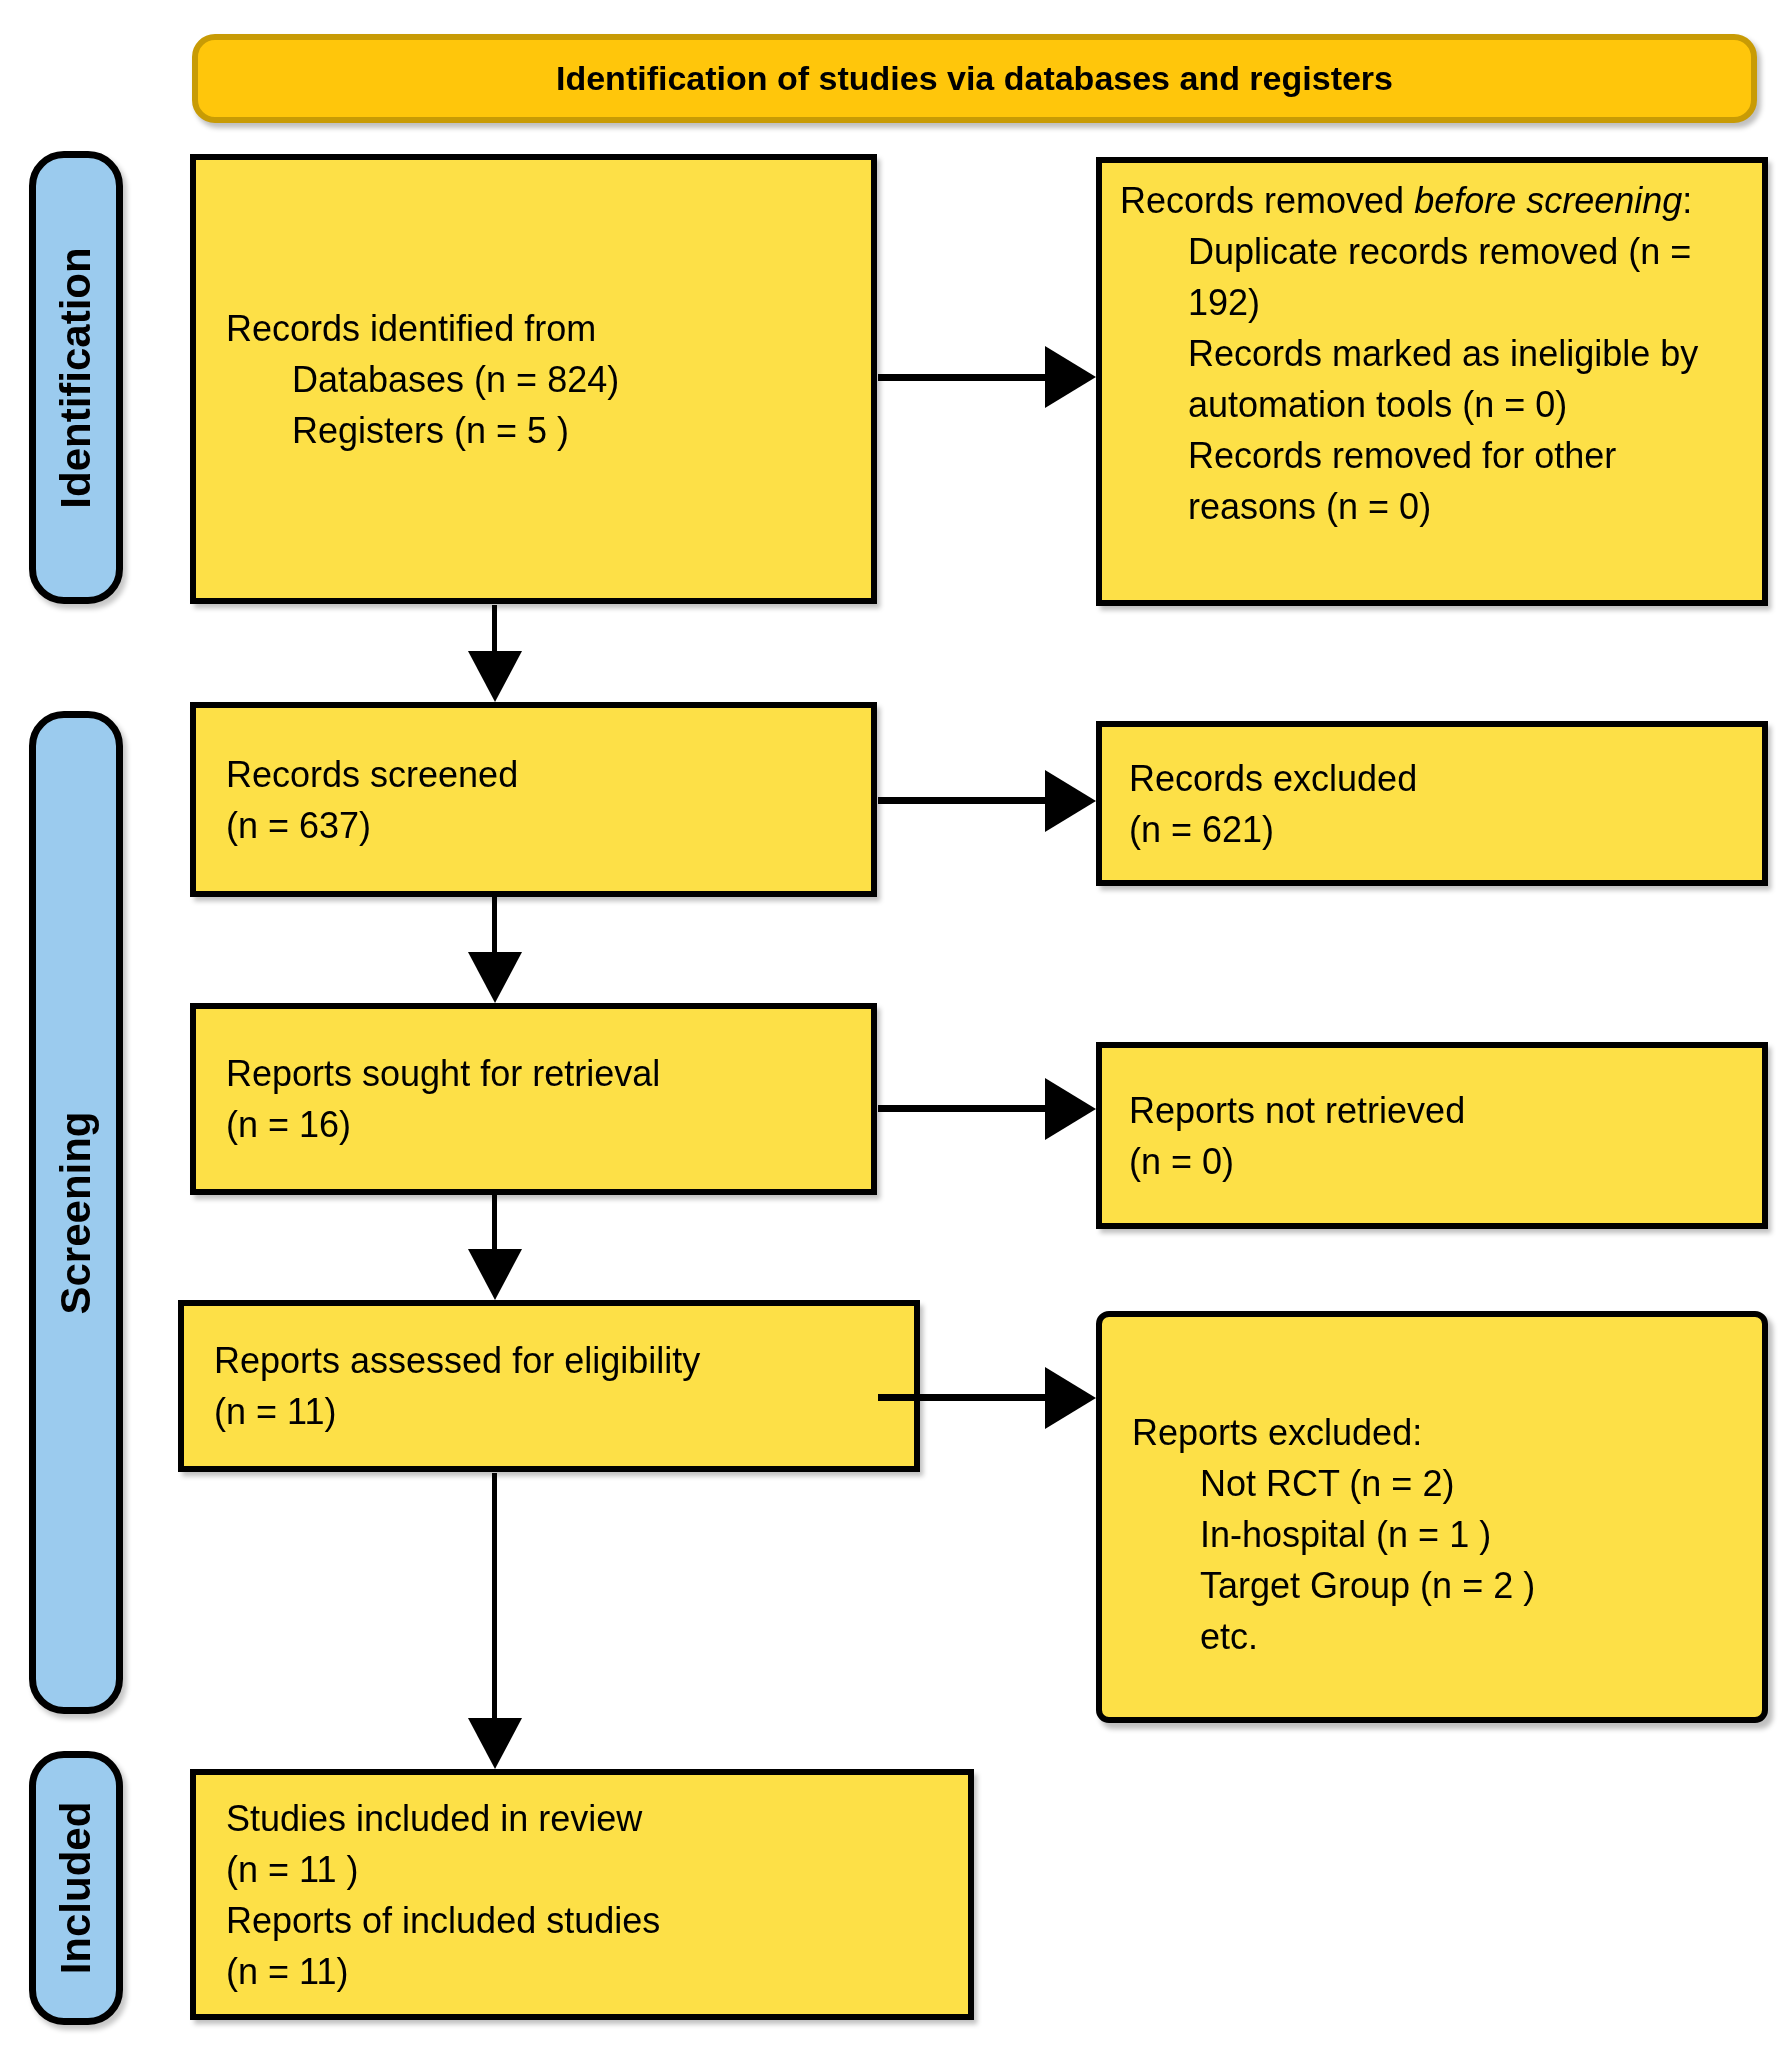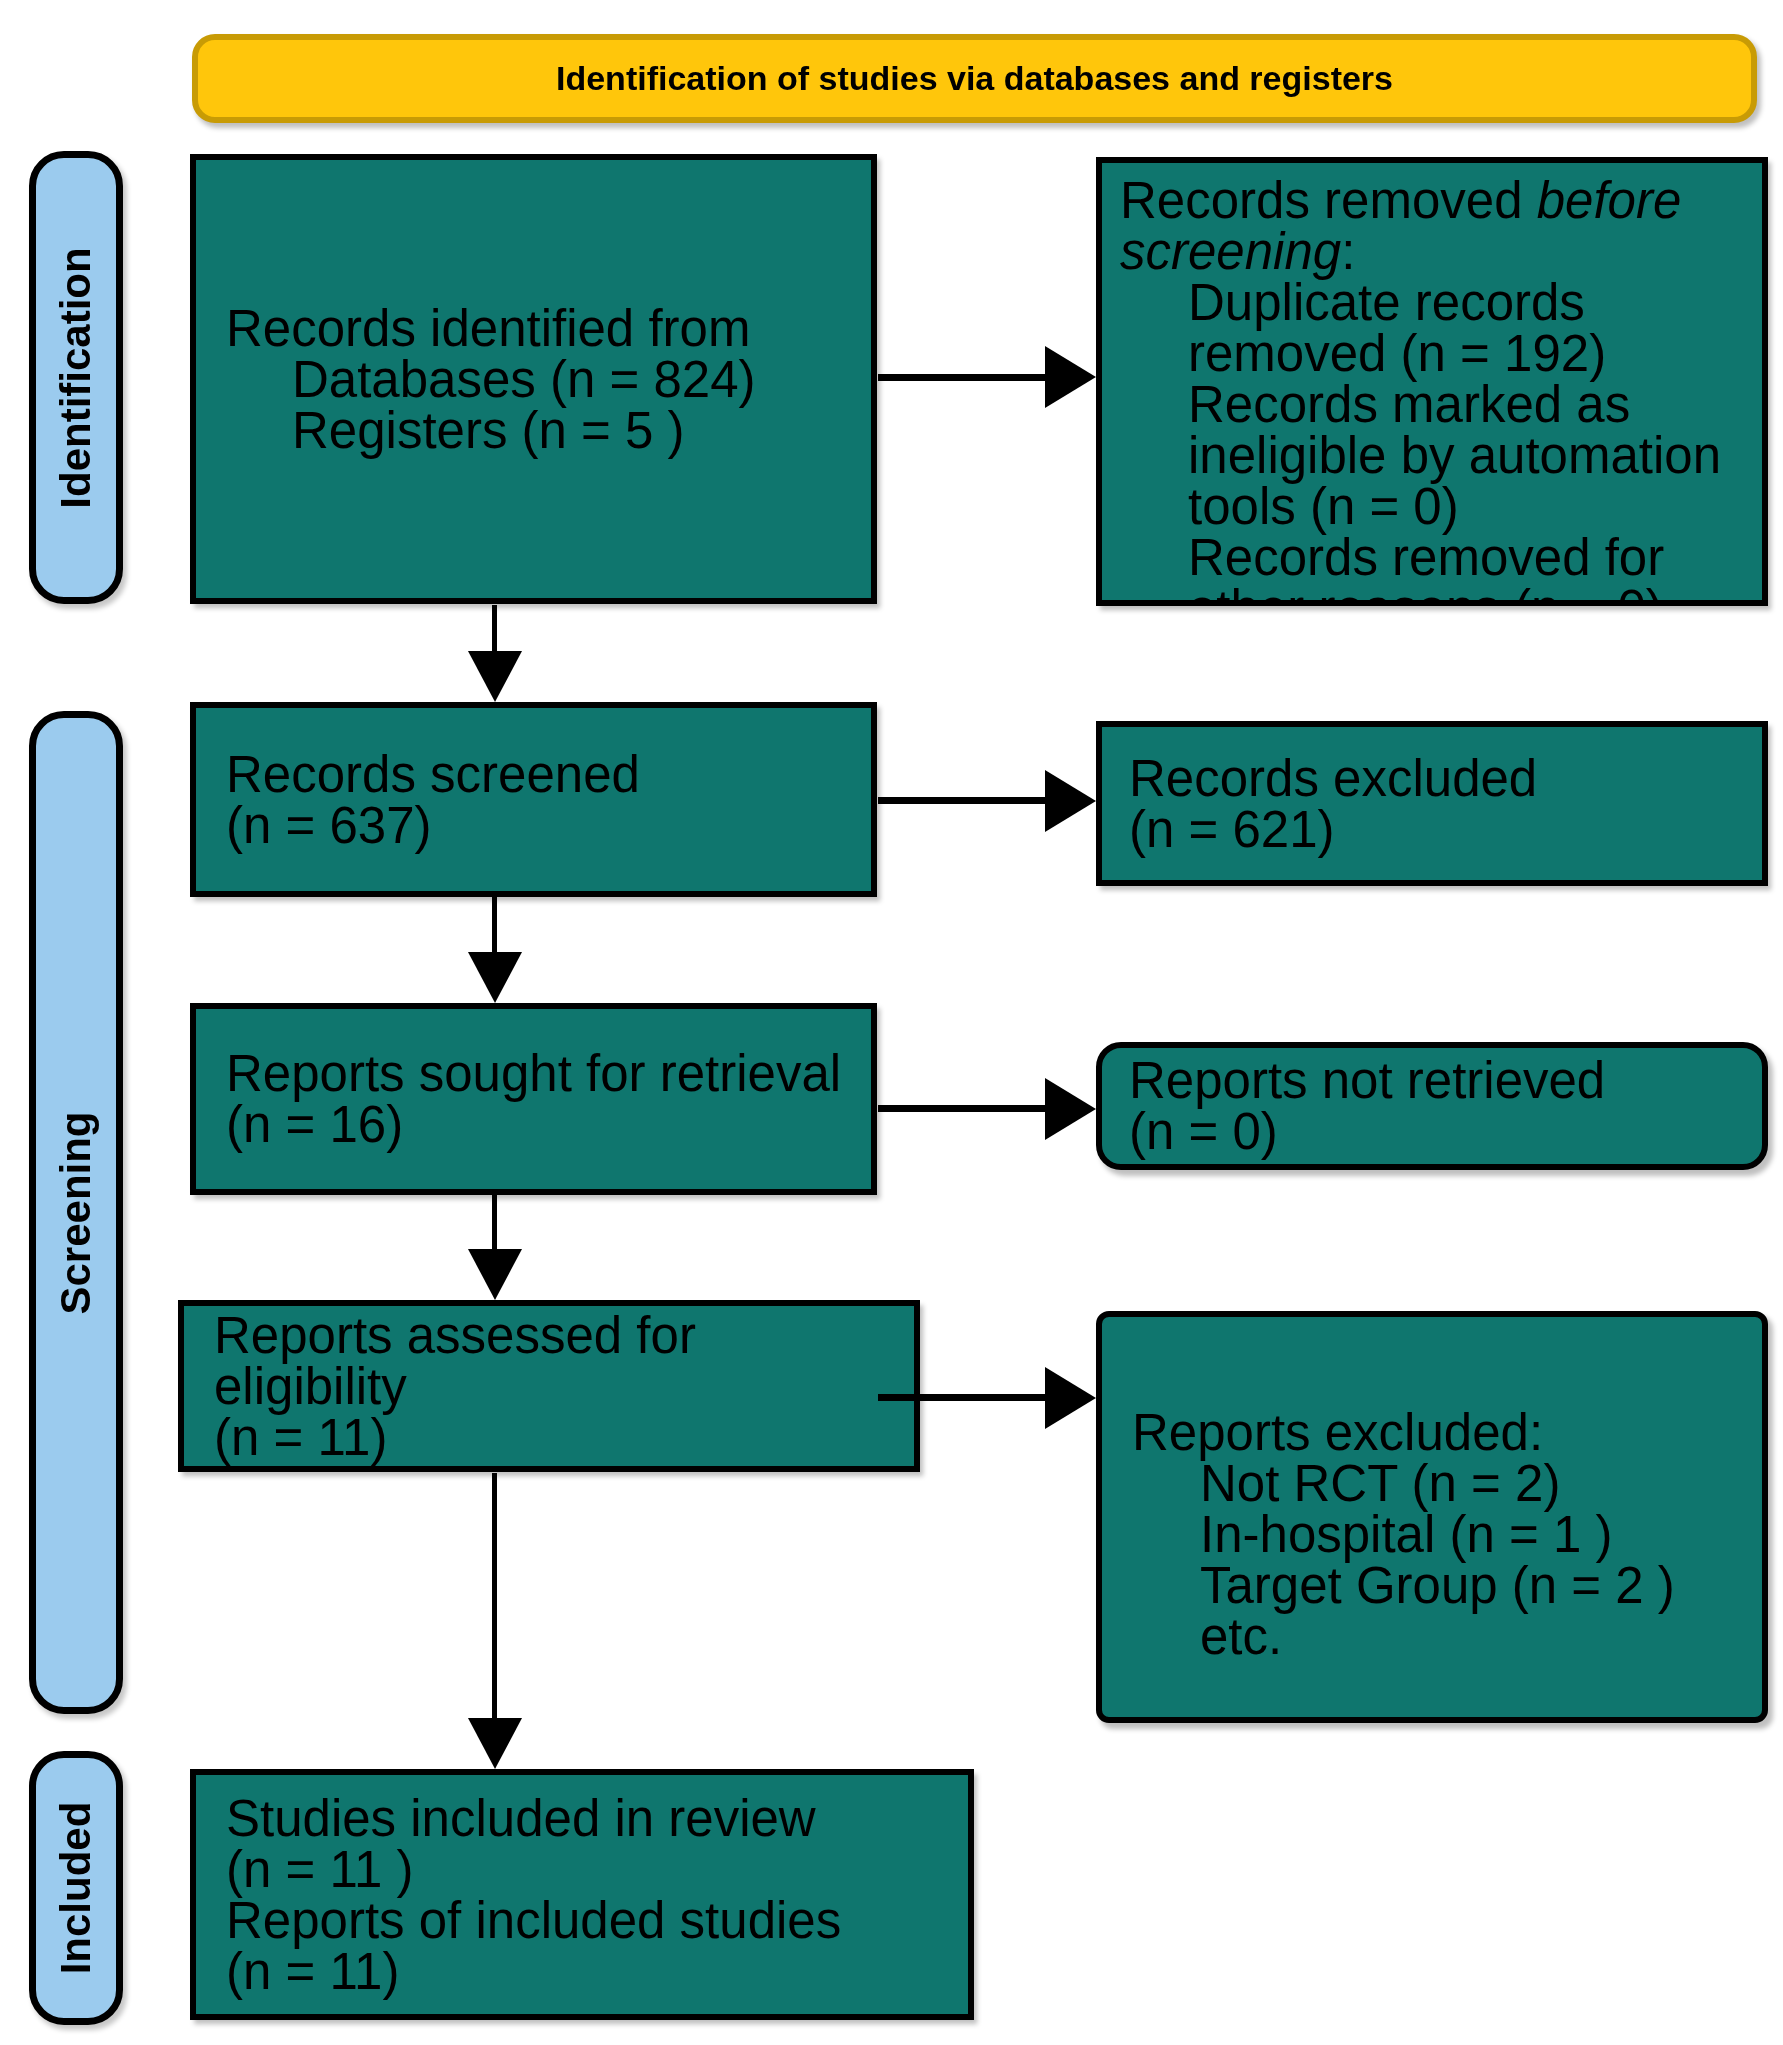--- a/index.html
+++ b/index.html
@@ -56,24 +56,24 @@
     font-weight: bold;
     white-space: nowrap;
   }
   .stage-identification { top: 151px; height: 453px; }
   .stage-screening      { top: 711px; height: 1003px; }
   .stage-included       { top: 1751px; height: 274px; }
 
   
   .flowbox {
     position: absolute;
-    background: #0f766e;
+    background: #fde047;
     border: 6.6px solid var(--color-box_border, #000000);
     box-sizing: border-box;
-    font-size: 51px;
+    font-size: 36px;
     line-height: 51px;
     box-shadow: 4.2px 5.4px 4.8px rgba(0,0,0,0.25);
     display: flex;
     flex-direction: column;
     justify-content: center;
     overflow: hidden;
   }
   .flowbox .line, .flowbox .para { white-space: normal; }
   .indent { padding-left: 66px; }
 
@@ -82,21 +82,21 @@
   .box-sought     { left: 190px; top: 1003px; width: 687px; height: 192px; padding: 0 18px 0 30px; }
   .box-assessed   { left: 178px; top: 1300px; width: 742px; height: 172px; padding: 0 18px 0 30px; }
   .box-included   { left: 190px; top: 1769px; width: 784px; height: 251px; padding: 0 18px 0 30px; }
 
   .box-removed    { left: 1096px; top: 157px;  width: 672px; height: 449px;
                     padding: 12px 33px 0 18px; justify-content: flex-start; }
   .box-removed .intro { margin-right: 36px; }
   .box-removed .indent { padding-left: 68px; }
 
   .box-rexcluded  { left: 1096px; top: 721px; width: 672px; height: 165px; padding: 0 18px 0 27px; }
-  .box-notretr    { left: 1096px; top: 1042px; width: 672px; height: 128px; padding: 0 18px 0 27px; border-radius: 25px; }
+  .box-notretr    { left: 1096px; top: 1042px; width: 672px; height: 187px; padding: 0 18px 0 27px; }
   .box-repexcl    { left: 1096px; top: 1311px; width: 672px; height: 412px;
                     padding: 90px 24px 0 30px; justify-content: flex-start; border-radius: 13px; }
   .box-repexcl .indent { padding-left: 68px; }
 
   
   .hline {
     position: absolute;
     height: 7.2px;
     background: var(--color-arrow, #000000);
   }

